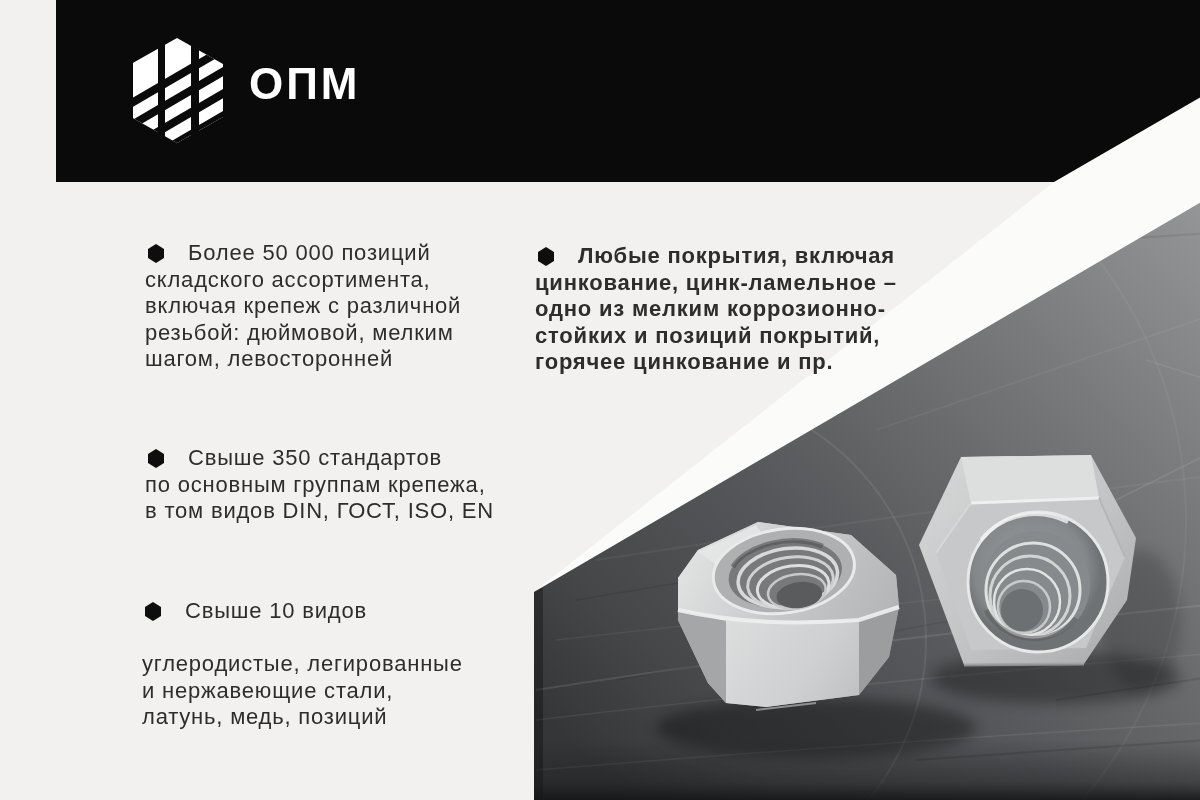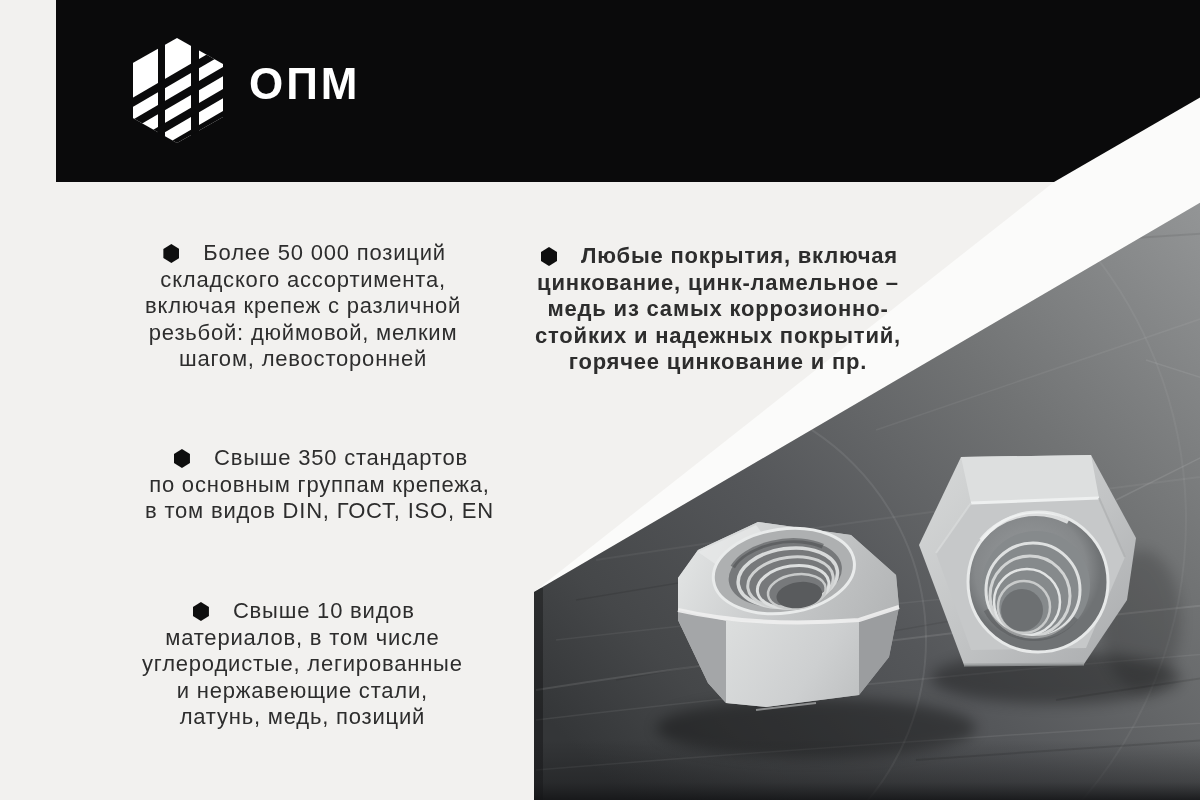--- a/index.html
+++ b/index.html
@@ -25,21 +25,21 @@
   }
   .logo{position:absolute;left:75px;top:38px;width:92px;height:105px;}
   .brand{
     position:absolute;left:193px;top:62px;
     color:#ffffff;font-size:44px;font-weight:700;letter-spacing:3px;line-height:1;
   }
 
   
   .bullet{
     position:absolute;color:#2d2d2d;font-size:22px;letter-spacing:0.8px;
-    line-height:26.5px;white-space:nowrap;font-weight:400;text-align:center;
+    line-height:26.5px;white-space:nowrap;font-weight:400;
   }
   .hexnut{
     display:inline-block;width:16px;height:19px;background:#0e0e0e;
     clip-path:polygon(50% 0,100% 26%,100% 74%,50% 100%,0 74%,0 26%);
     margin-left:3px;margin-right:24px;vertical-align:-3px;
   }
   .b1{left:89px;top:240px;}
   .b2{left:89px;top:445px;}
   .b3{left:86px;top:598px;}
   .rb1{left:479px;top:243px;font-weight:bold;}
@@ -205,27 +205,27 @@
   </div>
 
   <div class="bullet b2">
     <span class="hexnut"></span><span>Свыше 350 стандартов</span><br>
     <span>по основным группам крепежа,</span><br>
     <span>в том видов DIN, ГОСТ, ISO, EN</span>
   </div>
 
   <div class="bullet b3">
     <span class="hexnut"></span><span>Свыше 10 видов</span><br>
-    <span>материалов, в том числе</span><br>
+    <br>
     <span>углеродистые, легированные</span><br>
     <span>и нержавеющие стали,</span><br>
     <span>латунь, медь, позиций</span>
   </div>
 
   <div class="bullet rb1">
     <span class="hexnut"></span><span>Любые покрытия, включая</span><br>
     <span>цинкование, цинк-ламельное –</span><br>
-    <span>медь из самых коррозионно-</span><br>
-    <span>стойких и надежных покрытий,</span><br>
+    <span>одно из мелким коррозионно-</span><br>
+    <span>стойких и позиций покрытий,</span><br>
     <span>горячее цинкование и пр.</span>
   </div>
 
 </div>
 
 </body></html>

